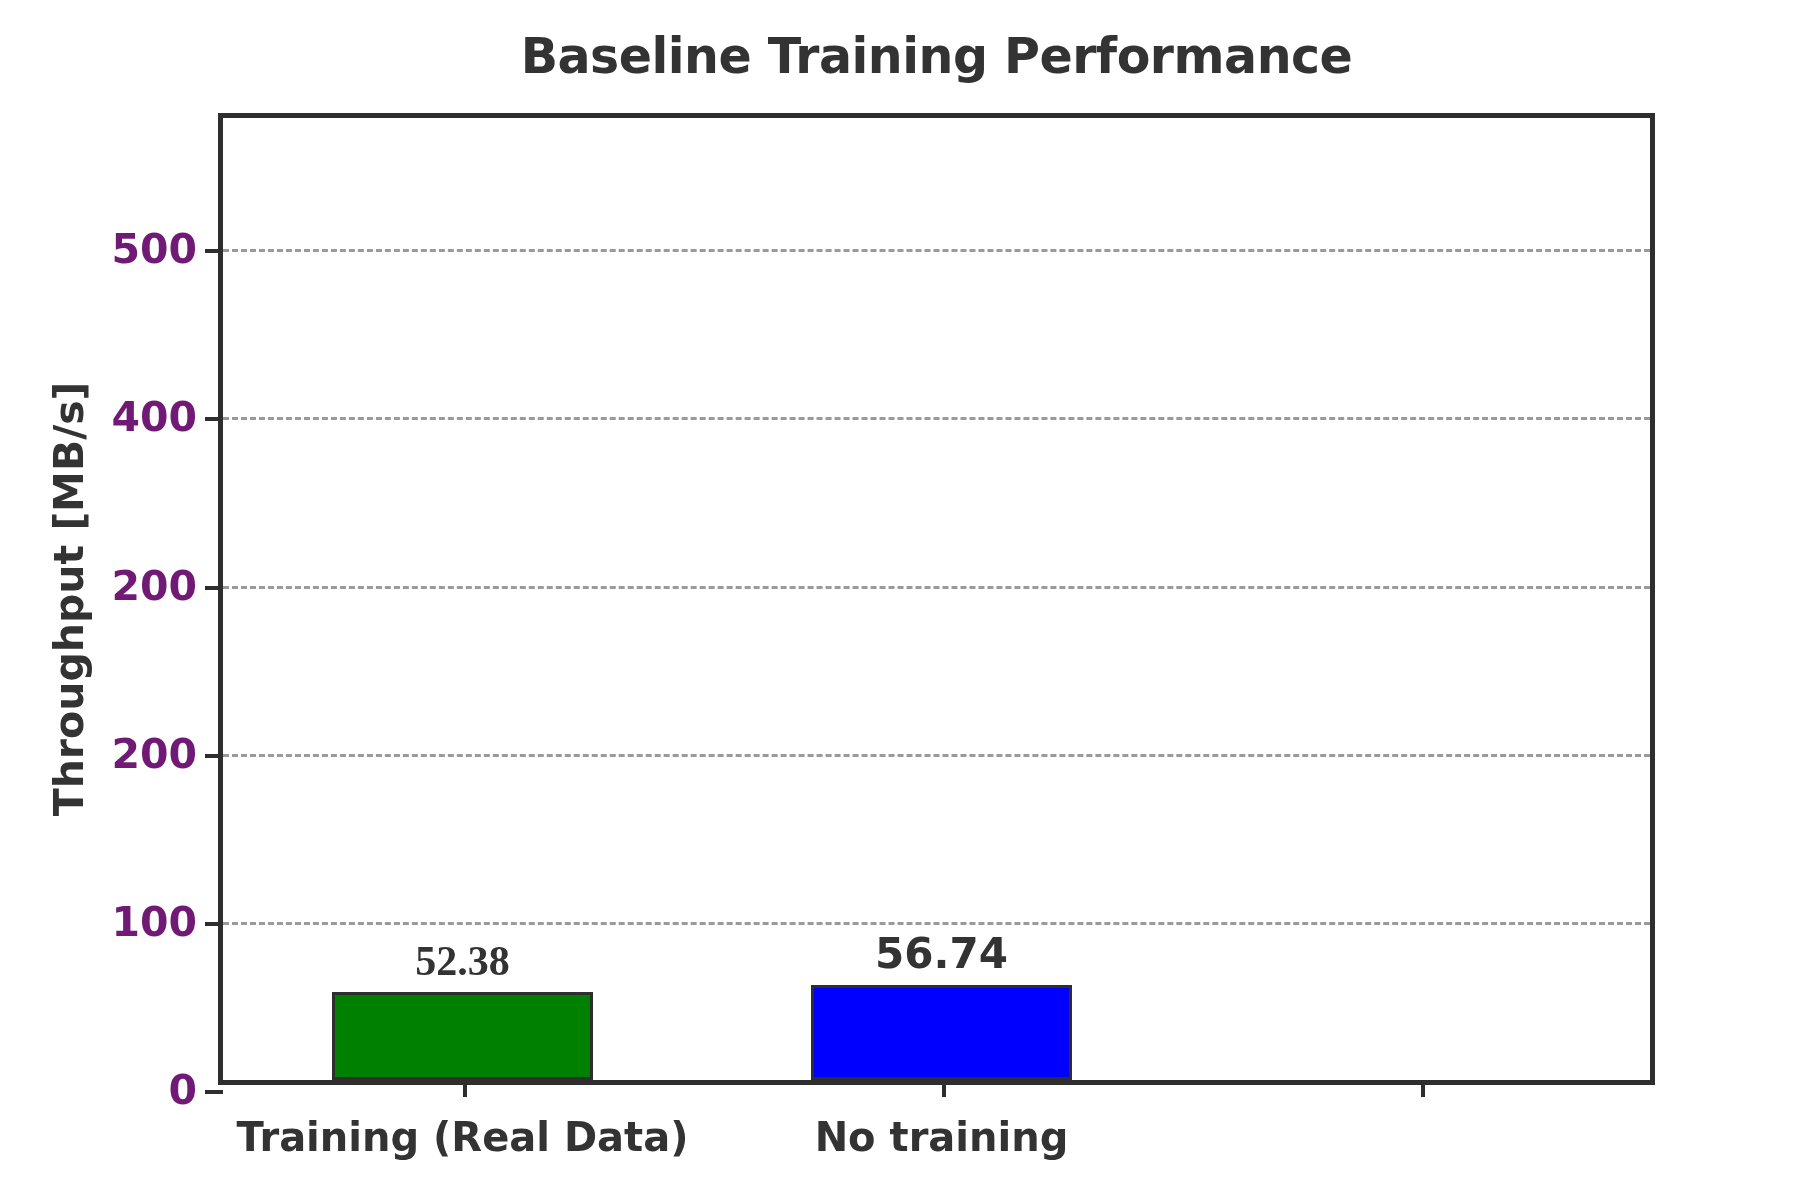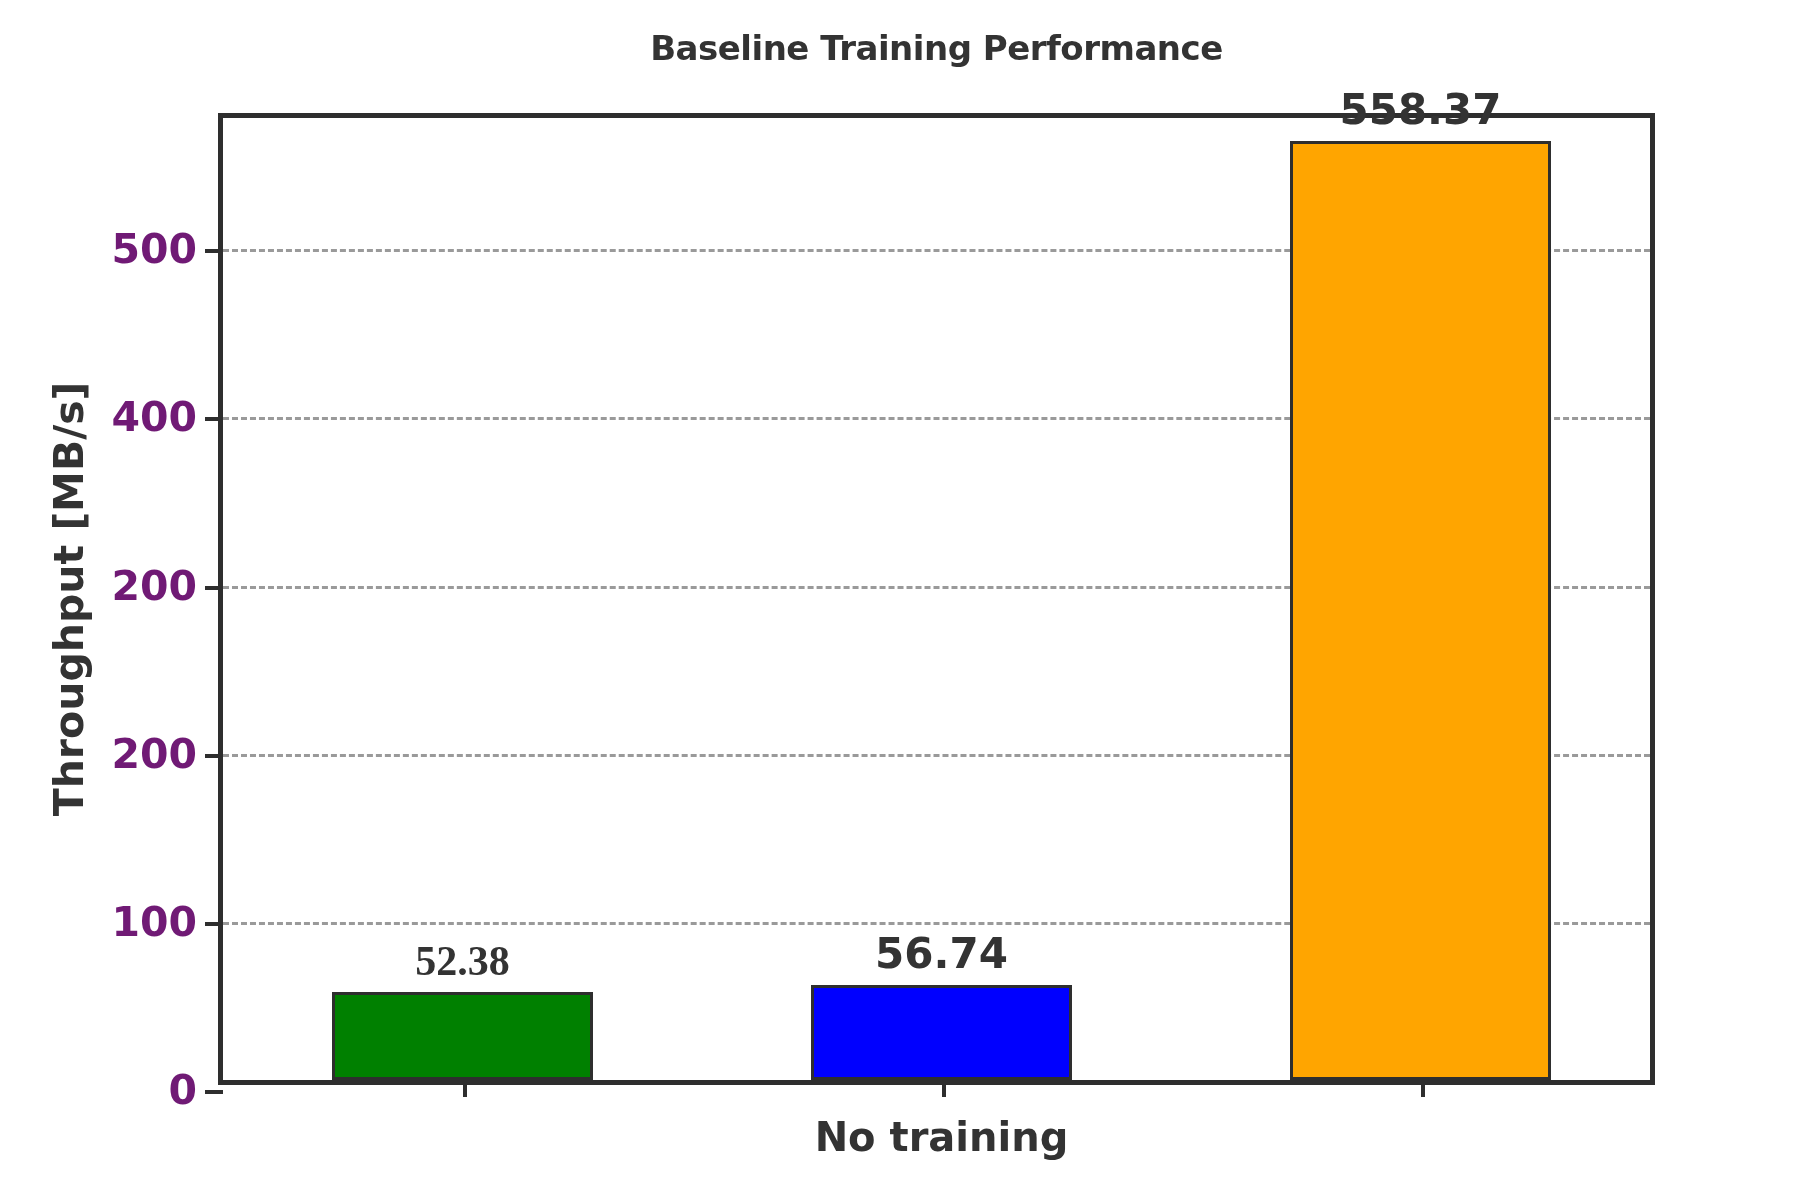--- a/index.html
+++ b/index.html
@@ -21,21 +21,21 @@
     background: #ffffff;
   }
 
   
   #chart-title {
     position: absolute;
     left: 218px;
     top: 28px;
     width: 1437px;
     text-align: center;
-    font-size: 34px;
+    font-size: 49px;
     font-weight: bold;
     color: #333333;
     letter-spacing: -0.5px;
     white-space: nowrap;
   }
 
   
   #plot-area {
     position: absolute;
     left: 218px;
@@ -164,25 +164,23 @@
         <div class="gridline" style="top: 299.336px;"></div>
         <div class="ytick-mark" style="top: 299.336px;"></div>
         <div class="ytick-label" style="top: 299.336px;">400</div>
         <div class="gridline" style="top: 131.17px;"></div>
         <div class="ytick-mark" style="top: 131.17px;"></div>
         <div class="ytick-label" style="top: 131.17px;">500</div>
         <div class="bar" style="left: 108.972px; width: 261.055px; height: 88.0854px; background: rgb(0, 128, 0); border-color: rgb(46, 46, 46); font-family: Liberation Serif, serif;">
           <div class="bar-value">52.38</div>
         </div>
         <div class="xtick-mark" style="left: 239.5px;"></div>
+        <div class="xtick-label" style="left: 239.5px;">Training (Real Data)</div>
         <div class="bar" style="left: 587.972px; width: 261.055px; height: 95.4174px; background: rgb(0, 0, 255); border-color: rgb(46, 46, 46);">
           <div class="bar-value">56.74</div>
         </div>
         <div class="xtick-mark" style="left: 718.5px;"></div>
         <div class="xtick-label" style="left: 718.5px;">No training</div>
-        <div class="bar" style="left: 1066.97px; width: 261.055px; height: 938.989px; background: rgb(255, 165, 0); border-color: rgb(46, 46, 46);">
-          <div class="bar-value">558.37</div>
-        </div>
         <div class="xtick-mark" style="left: 1197.5px;"></div>
       </div>
   </div>
 
 </div>
 
 </body></html>

